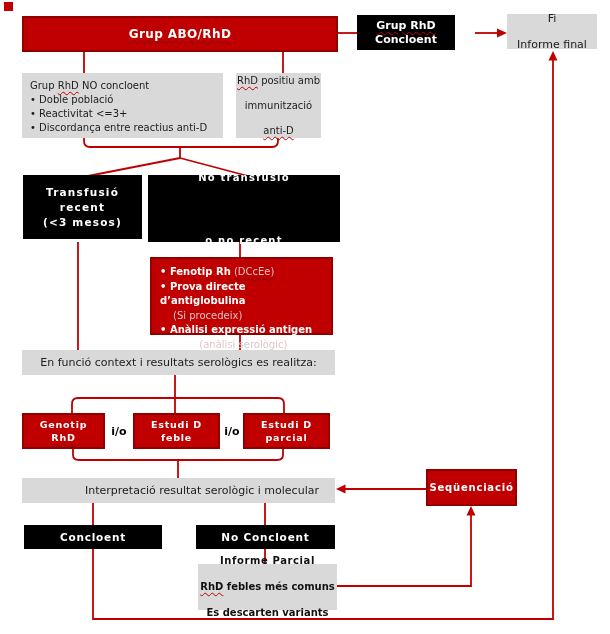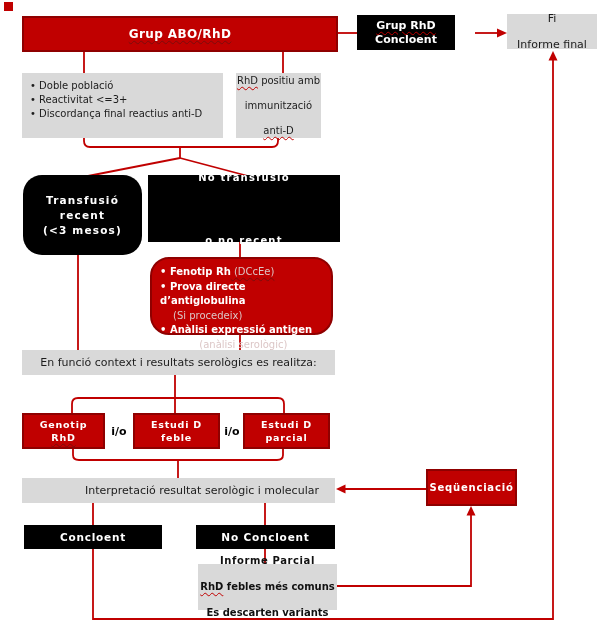--- a/index.html
+++ b/index.html
@@ -11,21 +11,21 @@
   .center{display:flex;flex-direction:column;align-items:center;justify-content:center;text-align:center;}
   .redbox{background:#c00000;border:2px solid #8f0000;color:#ffffff;font-weight:bold;}
   .blackbox{background:#000000;color:#ffffff;font-weight:bold;}
   .graybox{background:#d9d9d9;color:#1c1c1c;gap:12px;}
   .ls1{letter-spacing:1.2px;}
   .ls08{letter-spacing:0.8px;}
   .sq-red{text-decoration-line:underline;text-decoration-style:wavy;text-decoration-color:#c00000;text-decoration-thickness:1px;text-underline-offset:2px;}
   .sq-dark{text-decoration-line:underline;text-decoration-style:wavy;text-decoration-color:#7c0b0b;text-decoration-thickness:1px;text-underline-offset:2px;}
   .note{color:#dcc6c6;font-weight:normal;}
   .bullets{font-size:10px;line-height:14px;}
-  .fenotip-list{font-size:10px;line-height:14.5px;text-align:left;border-radius:19px;}
+  .fenotip-list{font-size:10px;line-height:14.5px;text-align:left;}
   .fenotip-list .indent{padding-left:13px;}
   svg.lines{position:absolute;left:0;top:0;width:610px;height:634px;pointer-events:none;}
   .bar{font-size:11px;display:flex;align-items:center;justify-content:center;}
 </style>
 </head>
 <body>
 
 <div id="canvas">
 
   <svg class="lines" viewBox="0 0 610 634">
@@ -70,34 +70,37 @@
     <span class="sq-red">Grup RhD</span>
     <span>Concloent</span>
   </div>
 
   <div class="box graybox center" style="left:507px;top:14px;width:90px;height:35px;font-size:11px;line-height:14px;">
     <span>Fi</span>
     <span>Informe final</span>
   </div>
 
   <div class="box graybox bullets" style="left:22px;top:73px;width:201px;height:65px;padding:6px 8px;">
+    <div>
+      <span>Grup </span><span class="sq-red">RhD</span><span> NO concloent</span>
+    </div>
     <div>•&nbsp;<span>Doble població</span></div>
     <div>•&nbsp;<span>Reactivitat &lt;=3+</span></div>
-    <div>•&nbsp;<span>Discordança final reactius anti-D</span></div>
+    <div>•&nbsp;<span>Discordança entre reactius anti-D</span></div>
   </div>
 
   <div class="box graybox center" style="left:236px;top:73px;width:85px;height:65px;font-size:10px;line-height:13px;">
     <div>
       <span class="sq-red">RhD</span><span> positiu amb</span>
     </div>
     <div>immunització</div>
     <div class="sq-red">anti-D</div>
   </div>
 
-  <div class="box blackbox center ls1" style="left:23px;top:175px;width:119px;height:80px;font-size:10.5px;line-height:15px;border-radius:19px;">
+  <div class="box blackbox center ls1" style="left:23px;top:175px;width:119px;height:64px;font-size:10.5px;line-height:15px;">
     <span>Transfusió recent</span>
     <span>(&lt;3 mesos)</span>
   </div>
 
   <div class="box blackbox center ls1" style="left:148px;top:175px;width:192px;height:67px;font-size:10px;line-height:15px;gap:48px;">
     <span>No transfusió</span>
     <span>o no recent</span>
   </div>
 
   <div class="box redbox fenotip-list" style="left:150px;top:257px;width:183px;height:78px;padding:6px 4px 6px 8px;">

